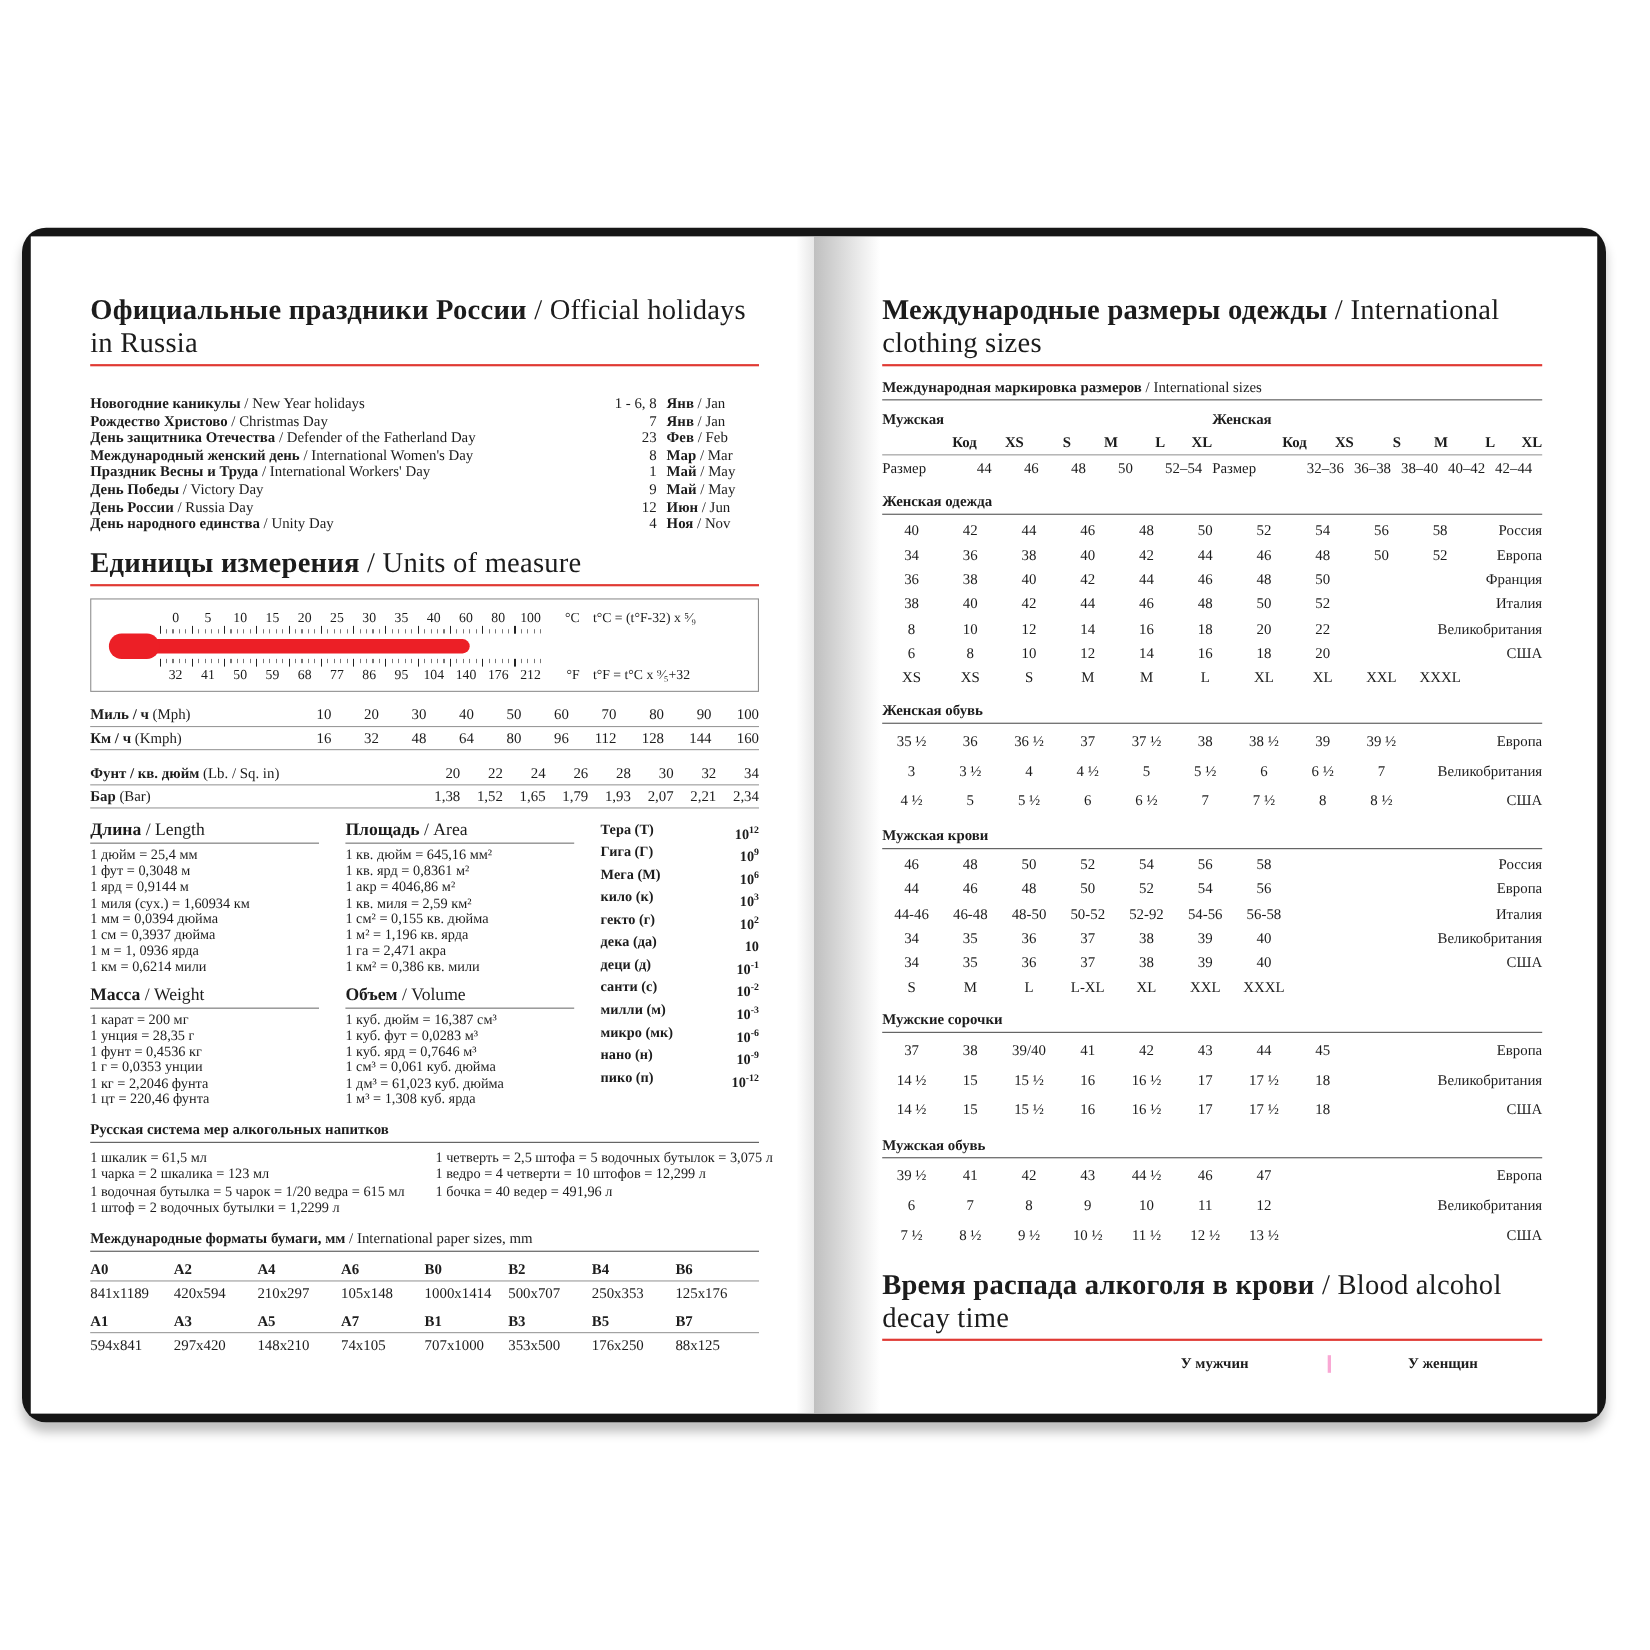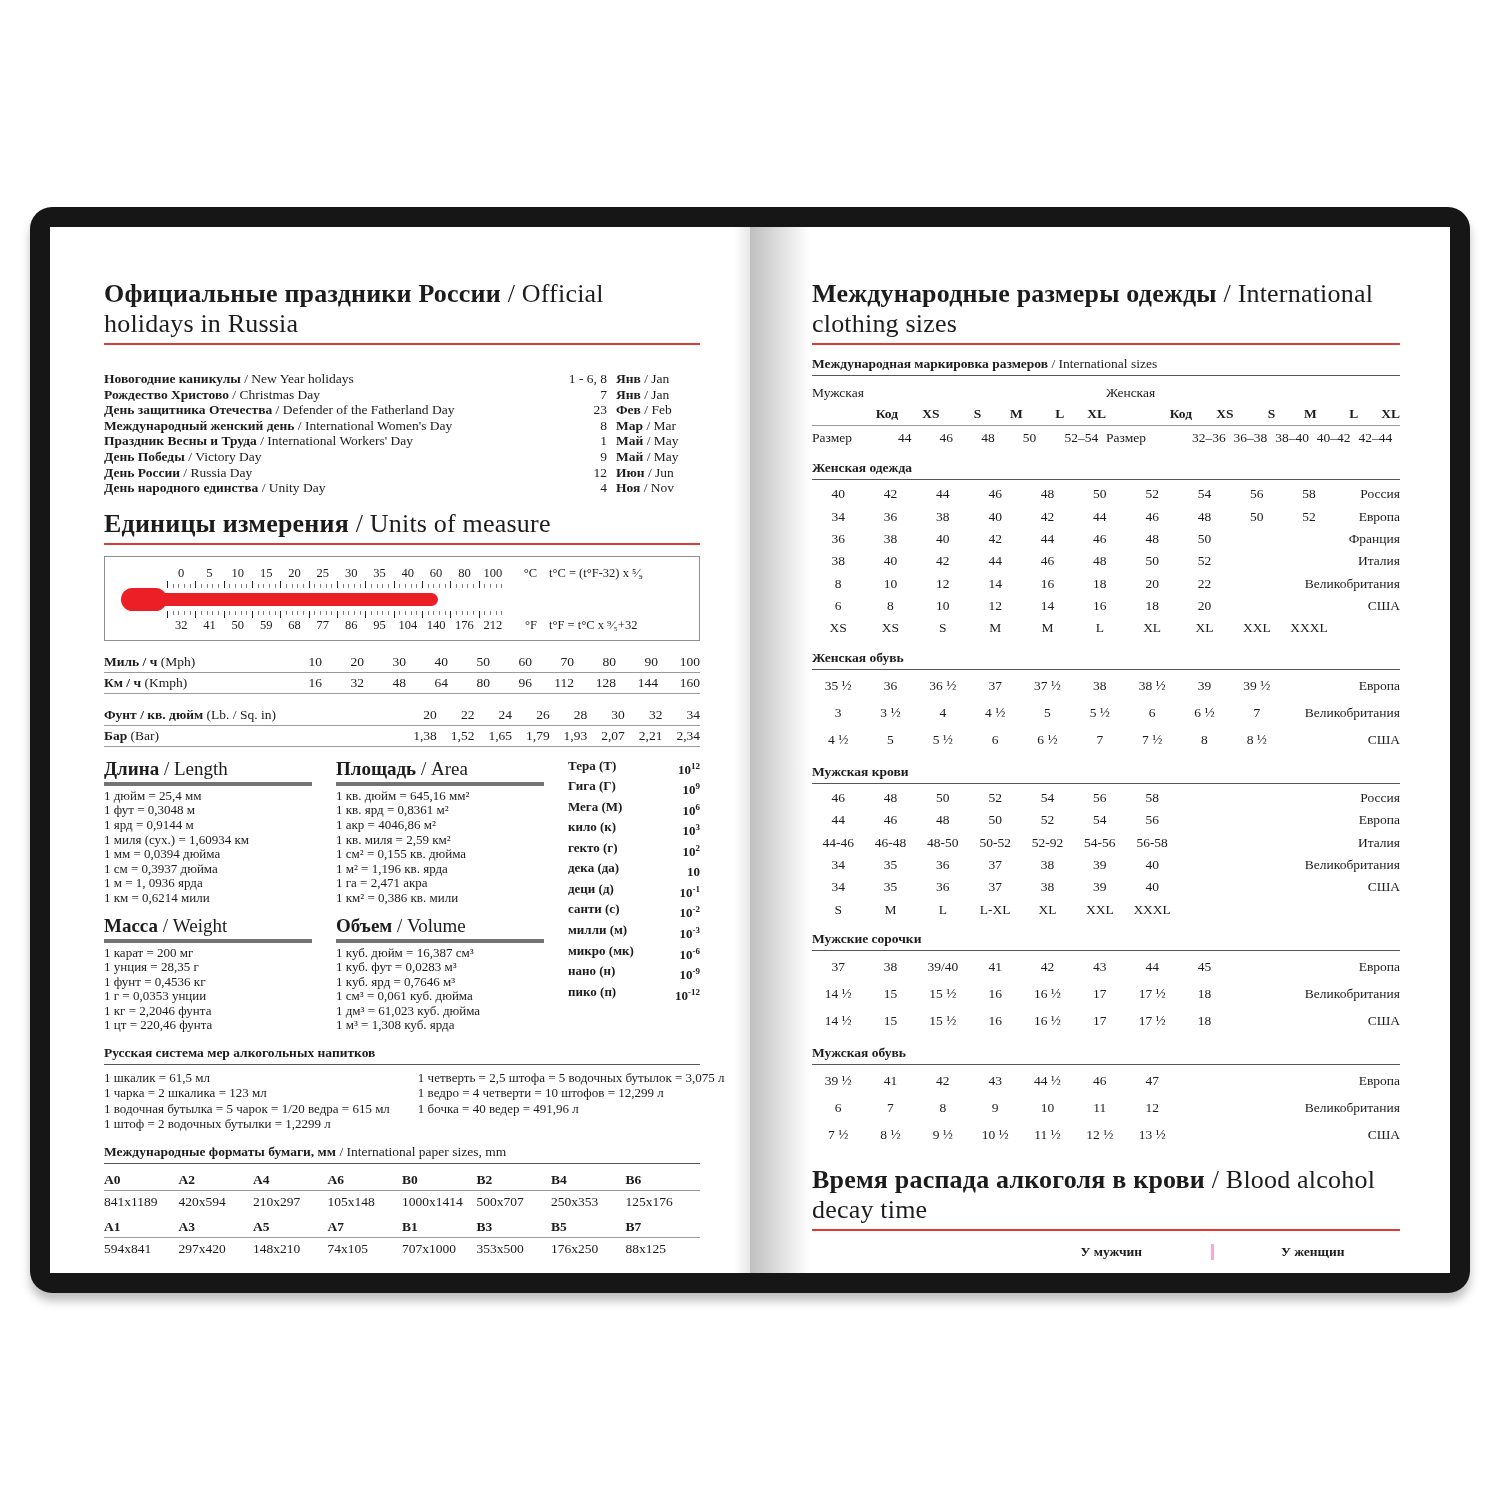--- a/index.html
+++ b/index.html
@@ -1,17 +1,17 @@
 <!DOCTYPE html>
 <html lang="ru"><head>
 <meta charset="utf-8">
 <style>
   html,body{margin:0;padding:0;background:#ffffff;}
   body{width:1500px;height:1500px;position:relative;font-family:"Liberation Serif","DejaVu Serif",serif;color:#1c1c1c;-webkit-font-smoothing:antialiased;}
-  .book{position:absolute;left:30px;top:207px;width:1440px;height:1086px;background:#161616;border-radius:22px;padding:20px;box-sizing:border-box;box-shadow:0 8px 10px rgba(0,0,0,.25);}
+  .book{position:absolute;left:20px;top:207px;width:1440px;height:1086px;background:#161616;border-radius:22px;padding:8px;box-sizing:border-box;box-shadow:0 8px 10px rgba(0,0,0,.25);}
   .pages{display:flex;width:100%;height:100%;background:#fff;overflow:hidden;}
   .page{width:50%;height:100%;box-sizing:border-box;position:relative;overflow:hidden;background:#fff;}
   .page.left{padding:52px 50px 0 54px;}
   .page.right{padding:52px 50px 0 62px;}
   .page.right::before{content:"";position:absolute;left:0;top:0;bottom:0;width:60px;background:linear-gradient(90deg,#bfbfbf,rgba(255,255,255,0));pointer-events:none;}
   .page.left::after{content:"";position:absolute;right:0;top:0;bottom:0;width:16px;background:linear-gradient(90deg,rgba(255,255,255,0),#e7e7e7);pointer-events:none;}
   .ru{font-weight:bold;}
   .en{font-weight:normal;}
   .sec-title{font-size:26px;line-height:30px;padding-bottom:4px;border-bottom:2px solid #e03a34;margin:0 0 11px 0;letter-spacing:.2px;}
   
@@ -37,21 +37,21 @@
   .mt{margin-bottom:11px;font-size:13.5px;}
   .mt-row{display:flex;border-bottom:1px solid #9a9a9a;padding:2px 0;align-items:baseline;}
   .mt-label{width:176px;white-space:nowrap;}
   .mt-vals{flex:1;display:flex;}
   .mt-vals.off2{padding-left:20%;}
   .mt-vals span{flex:1;text-align:right;}
   
   .units-cols{display:flex;gap:24px;margin:2px 0 12px 0;}
   .ucol{width:208px;}
   .ucol.c3{flex:1;width:auto;}
-  .unit-head{font-size:19px;border-bottom:4px solid #737373;padding-bottom:2px;margin-bottom:3px;}
+  .unit-head{font-size:16px;border-bottom:1px solid #737373;padding-bottom:2px;margin-bottom:3px;}
   .unit-line{font-size:13px;line-height:14.6px;white-space:nowrap;}
   .ucol .gap{height:9px;}
   .pf-title{font-weight:bold;font-size:13.5px;line-height:15.5px;padding-bottom:5px;border-bottom:1px solid #666;margin-bottom:4px;}
   .pf-row{display:flex;justify-content:space-between;font-size:13px;line-height:16.2px;font-weight:bold;}
   .pf-val sup{font-size:9px;}
   
   .subhead{font-size:13.5px;border-bottom:1px solid #555;padding-bottom:3px;margin-bottom:5px;}
   .alc{margin-bottom:12px;}
   .alc-cols{display:flex;gap:28px;}
   .alc-col{flex:1;}
@@ -61,21 +61,21 @@
   .p-row{display:flex;font-size:13.5px;}
   .p-row span{flex:1;}
   .p-row.lab{font-weight:bold;border-bottom:1px solid #9a9a9a;padding:3px 0 2px 0;}
   .p-row.val{padding:3px 0 6px 0;}
   
   .mark{margin-bottom:12px;}
   .mk-row{display:flex;font-size:13.5px;}
   .mk-half{display:flex;width:50%;}
   .mk-c0{width:86px;}
   .mk-cell{flex:1;}
-  .mk-gender{padding:4px 0 3px 0;font-weight:normal;}
+  .mk-gender{padding:4px 0 3px 0;font-weight:bold;}
   .mk-code{font-weight:bold;border-bottom:1px solid #999;padding:2px 0 3px 0;text-align:right;}
   .mk-size{padding:4px 0 2px 0;}
   
   .size-sec{margin-bottom:10px;}
   .size-head{font-weight:bold;font-size:13.5px;border-bottom:1px solid #555;padding-bottom:3px;margin-bottom:3px;}
   .size-row{display:flex;font-size:13.5px;padding:3.2px 0;}
   .size-row.tall{padding:5.5px 0;}
   .sz-cell{width:8.9%;text-align:center;white-space:nowrap;}
   .sz-country{flex:1;text-align:right;white-space:nowrap;}
   

